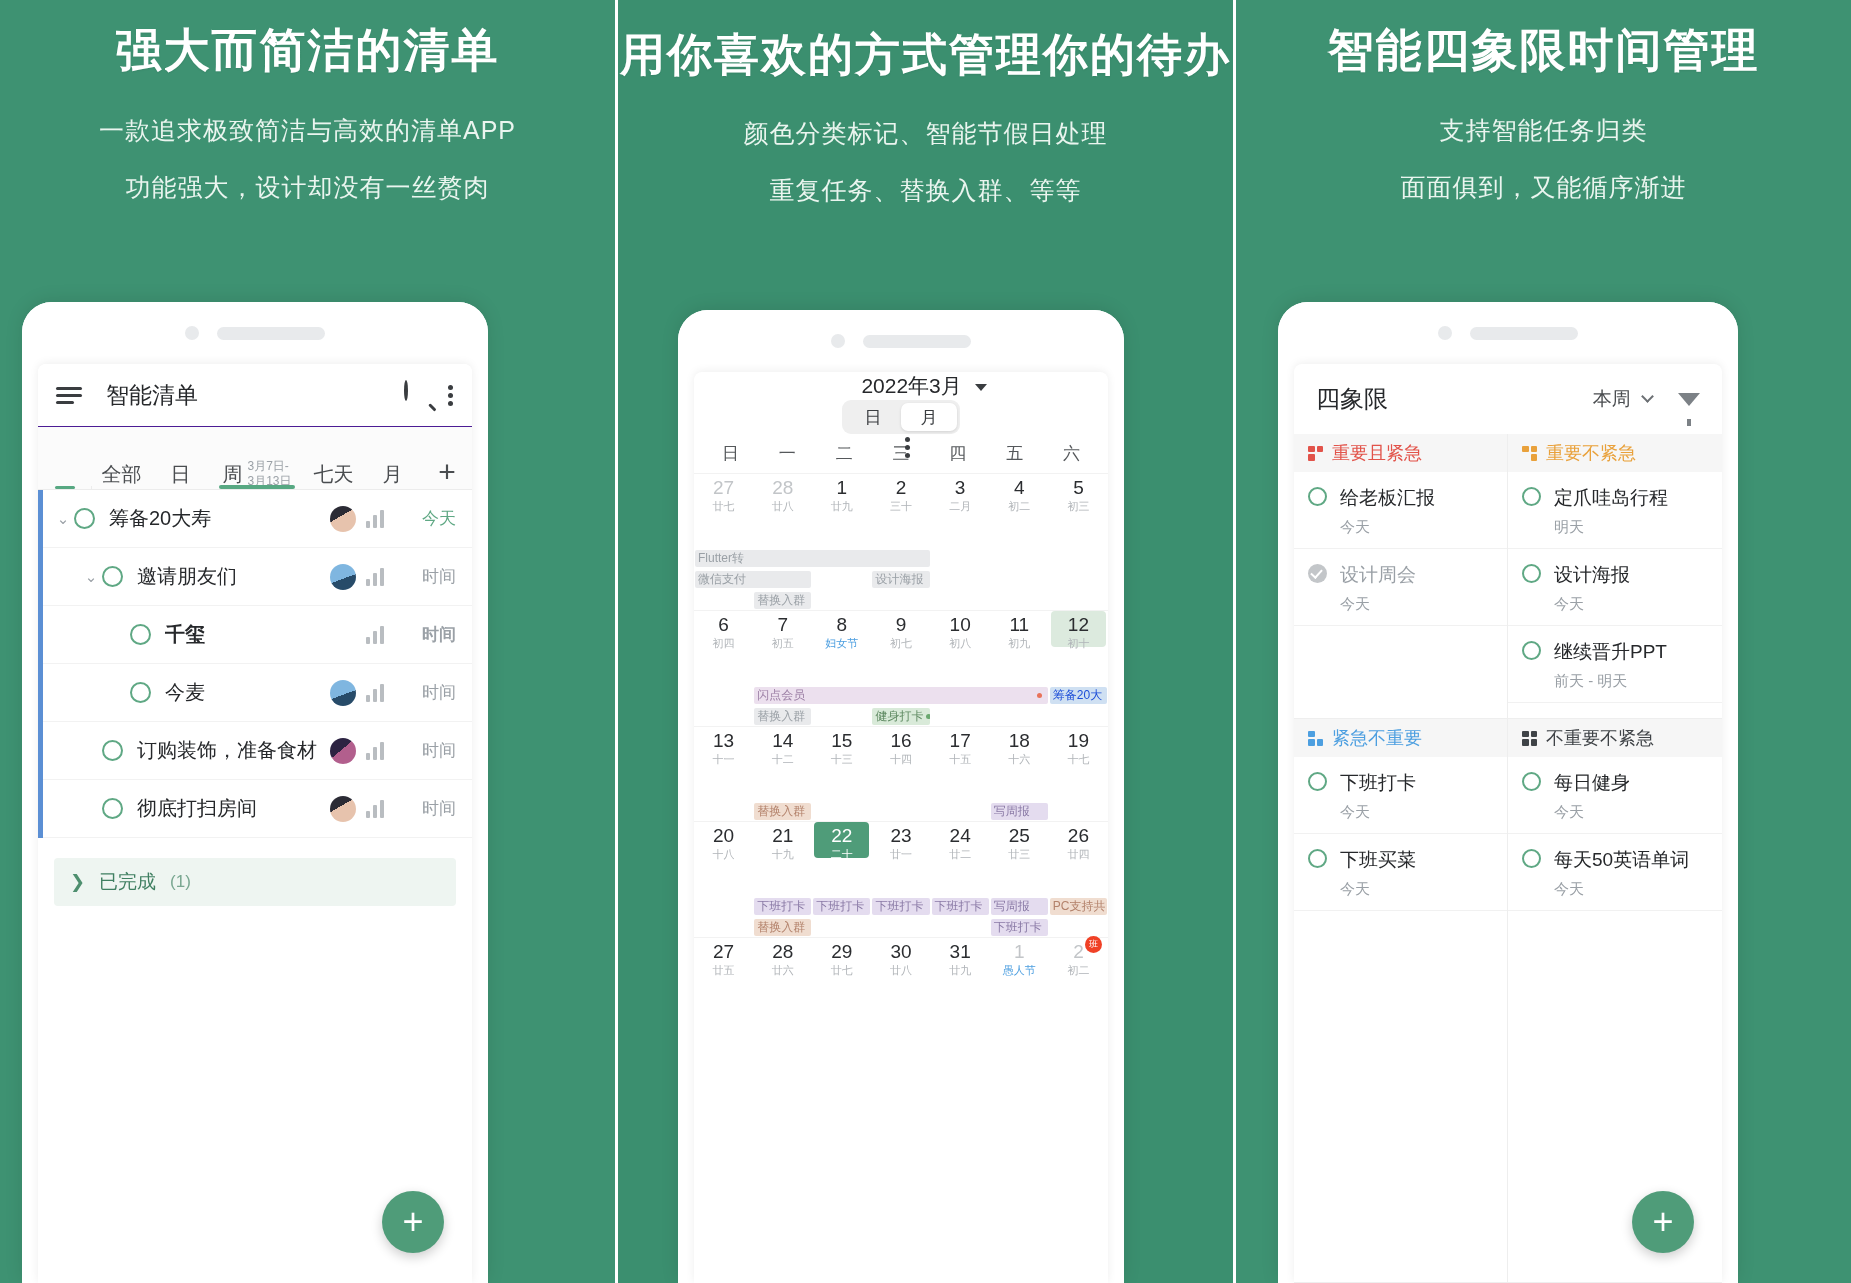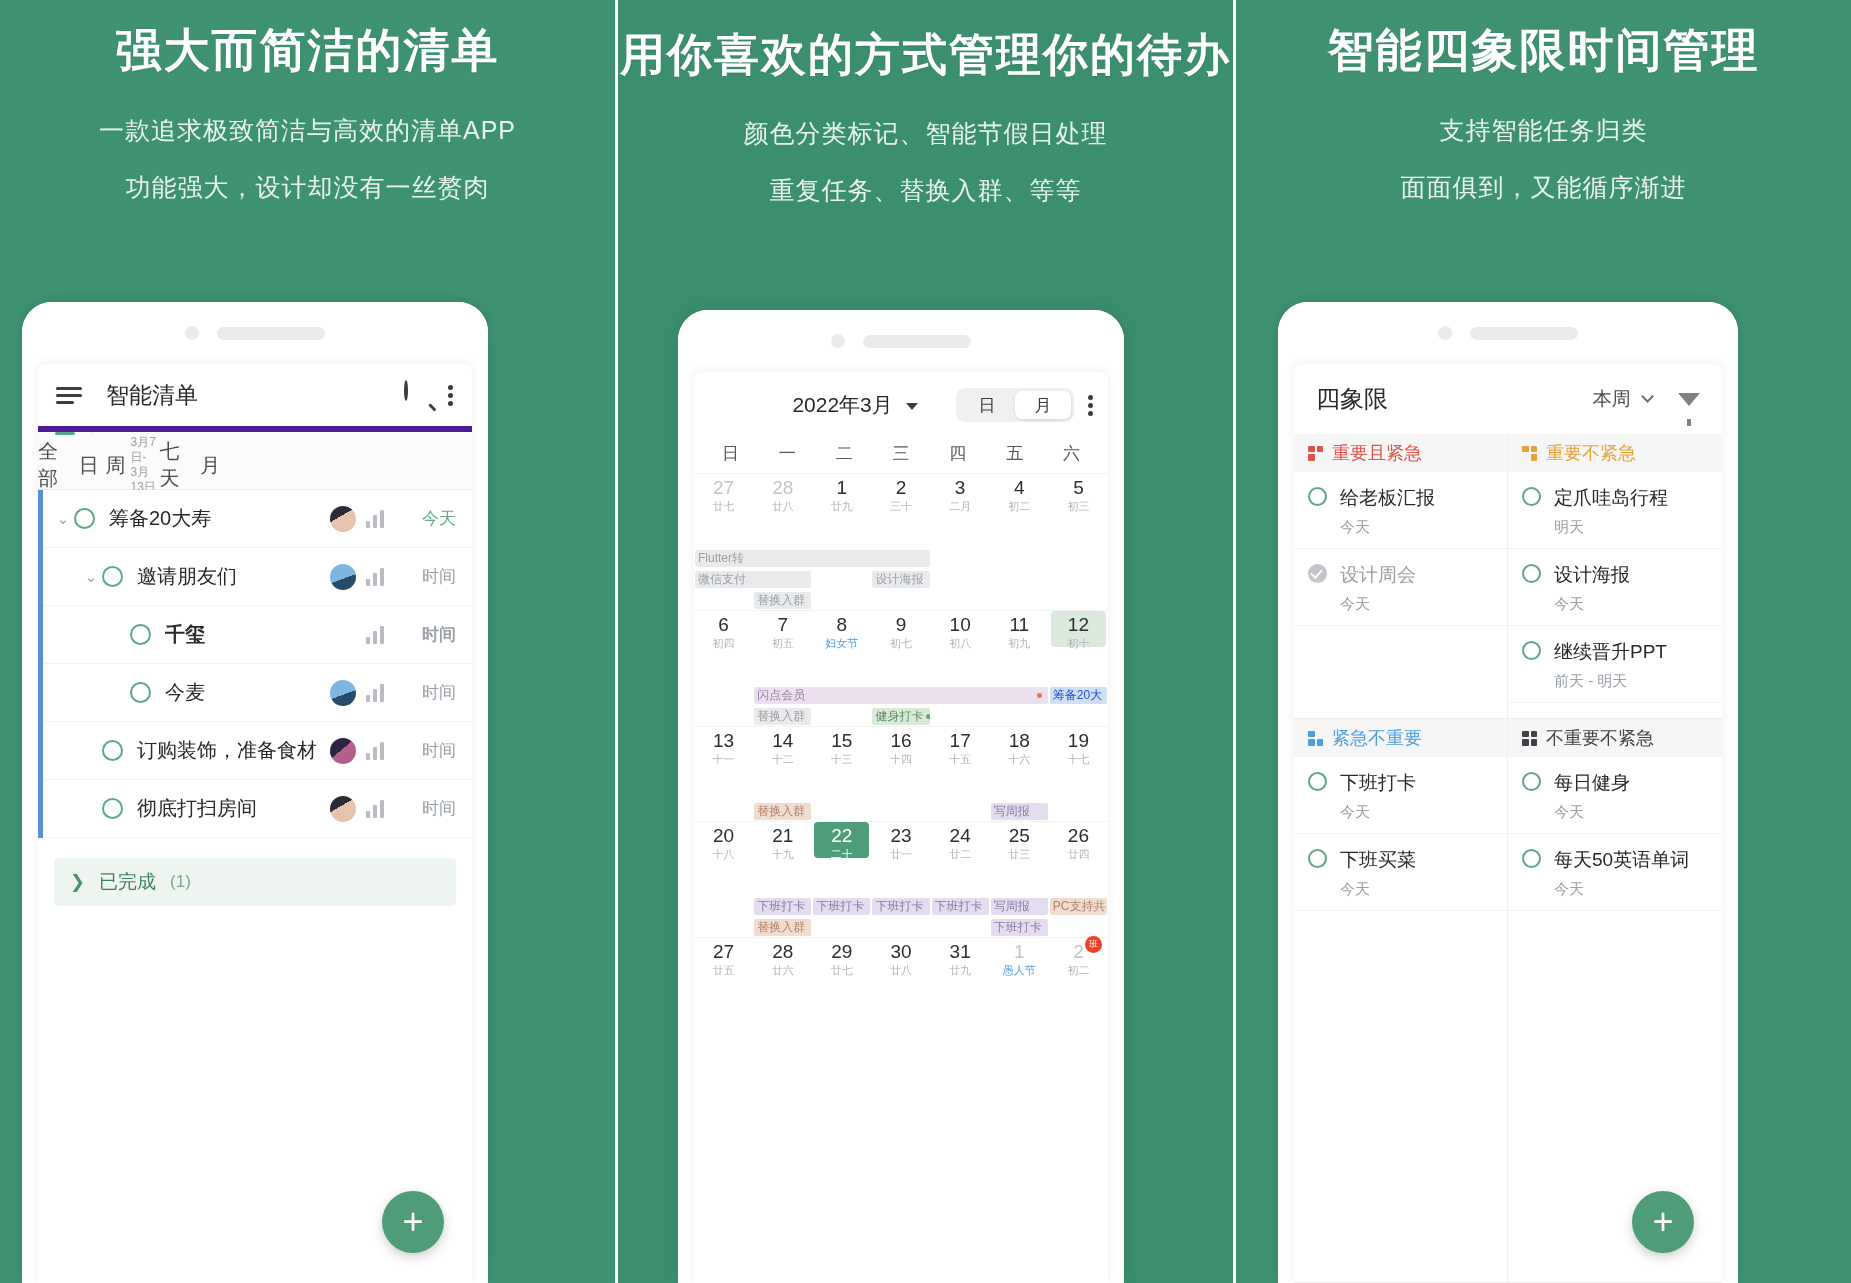--- a/index.html
+++ b/index.html
@@ -84,22 +84,22 @@
   .ic-menu i { position: absolute; left: 0; height: 3px; background: #3a3d40; border-radius: 2px; }
   .ic-menu i:nth-child(1){ top: 5px; width: 26px; }
   .ic-menu i:nth-child(2){ top: 12px; width: 26px; }
   .ic-menu i:nth-child(3){ top: 19px; width: 18px; }
   .ic-search { border: 2.5px solid #3a3d40; border-radius:50%; width: 19px; height: 19px; }
   .ic-search::after{ content:""; position:absolute; width:9px; height:2.5px; background:#3a3d40; transform: rotate(45deg); right:-7px; bottom:0px; border-radius:2px;}
   .ic-dots { width: 6px; }
   .ic-dots i { display:block; width:5px; height:5px; border-radius:50%; background:#3a3d40; margin: 3px 0; }
 
   .tabbar {
-    height: 64px; display: flex; align-items: flex-start; background: #fbfbfb;
-    border-bottom: 1px solid #ececec; border-top: 6px solid #4c1d95; flex-direction: column;
+    height: 64px; display: flex; align-items: flex-end; background: #fbfbfb;
+    border-bottom: 1px solid #ececec; border-top: 1px solid #4c1d95;
   }
   .tabbar .collapse { width: 54px; display:flex; align-items:center; justify-content:center; border-right: 1px solid #ececec;}
   .minus { width: 20px; height: 3px; background: #57a882; border-radius:2px;}
   .tabs { flex: 1; display: flex; align-items: stretch; }
   .tab {
     flex: 1; display: flex; align-items: center; justify-content: center;
     font-size: 20px; color: #4a4d50; position: relative; gap: 5px;
   }
   .tab.wide { flex: 1.6; }
   .tab .range { font-size: 12px; color: #9aa0a6; line-height: 1.25; text-align:left; }
@@ -139,21 +139,21 @@
   .done-row .dcount { color:#79a791; font-size:17px; }
 
   .fab {
     position:absolute; right: 28px; bottom: 30px; width: 62px; height: 62px; border-radius:50%;
     background: #4f9c79; color:#fff; display:flex; align-items:center; justify-content:center;
     font-size: 36px; font-weight: 300; box-shadow: 0 4px 12px rgba(0,0,0,0.2);
   }
 
   
   .p2-phone { left: 60px; top: 310px; width: 446px; height: 973px; }
-  .cal-head { height: 66px; display:flex; align-items:center; padding: 0 14px; }
+  .cal-head { height: 66px; display:flex; align-items:center; padding: 0 14px; flex-direction: column; }
   .cal-title { flex:1; text-align:center; font-size: 21px; color:#26282b; font-weight:500; padding-left:46px;}
   .caret { display:inline-block; border-left:6px solid transparent; border-right:6px solid transparent; border-top:7px solid #3a3d40; margin-left:7px; vertical-align:middle;}
   .seg { display:flex; background:#efefef; border-radius: 9px; padding: 3px; }
   .seg div { width: 56px; height: 28px; display:flex; align-items:center; justify-content:center; font-size:17px; color:#3a3d40; border-radius:7px;}
   .seg div.on { background:#fff; box-shadow: 0 1px 3px rgba(0,0,0,0.12); }
   .cal-dots { margin-left: 14px; }
 
   .wk { display:grid; grid-template-columns: repeat(7,1fr); padding: 4px 8px 8px; }
   .wk div { text-align:center; font-size:17px; color:#55585b; }
 

